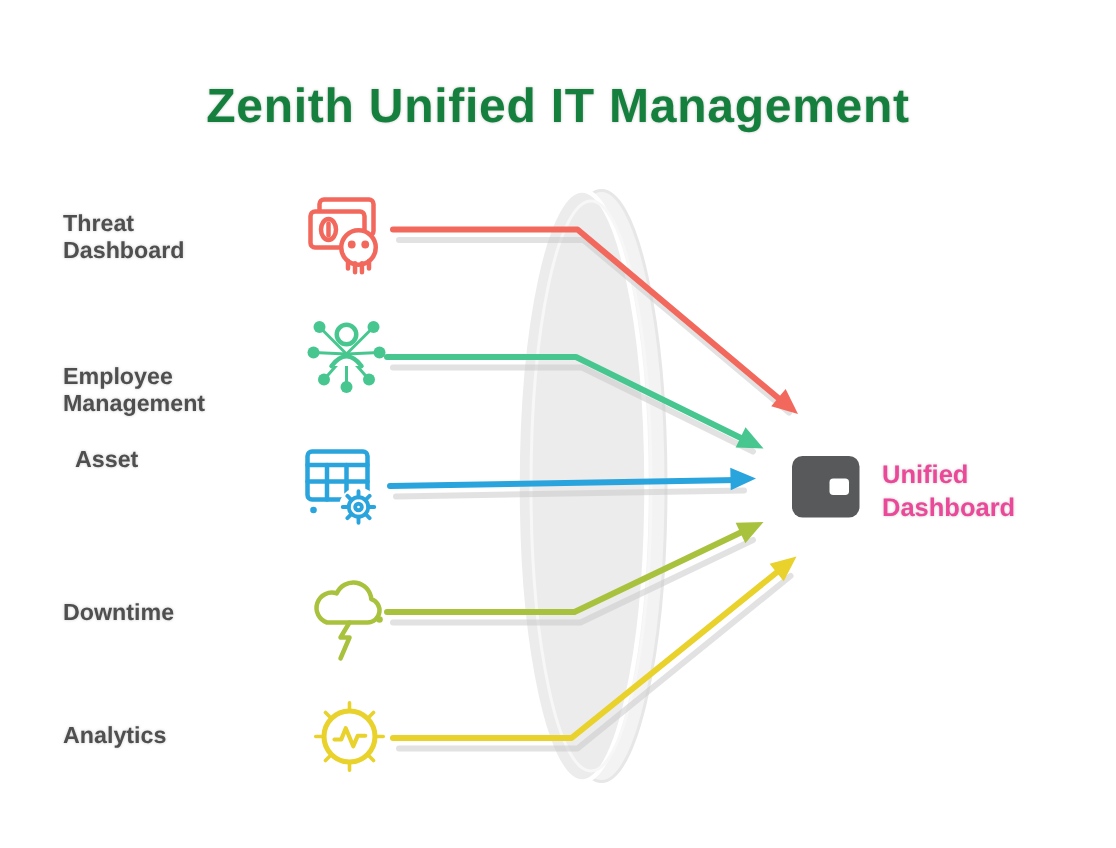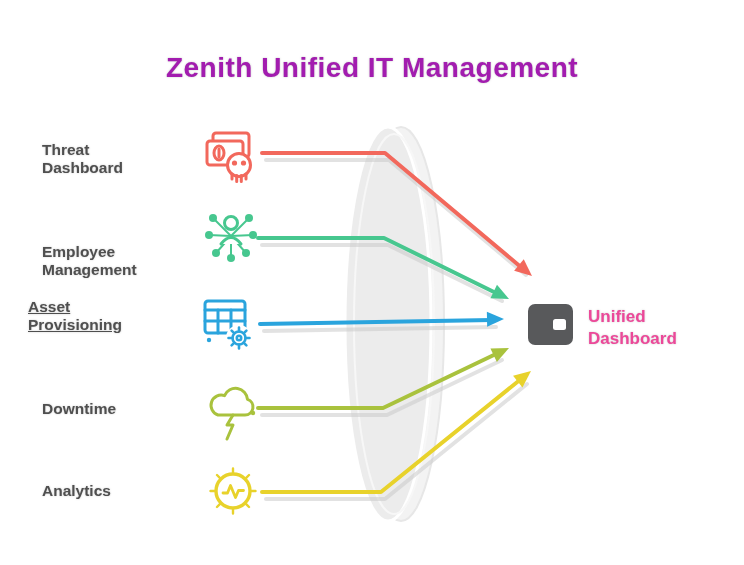--- a/index.html
+++ b/index.html
@@ -2,21 +2,21 @@
 <html style="--c0: #f2685c; --c1: #47c78f; --c2: #2aa4dd; --c3: #a9c23d; --c4: #e8d22b; --cout: #58595b;"><head>
 <meta charset="utf-8">
 <style>
   html,body{margin:0;padding:0;background:#fff;}
   .canvas{
     position:relative;width:744px;height:565px;background:#fff;overflow:hidden;
     font-family:"Liberation Sans",sans-serif;
   }
   .title{
     position:absolute;left:17px;top:52px;width:710px;text-align:center;
-    font-size:28px;font-weight:bold;color:#a21caf;letter-spacing:.5px;
+    font-size:32px;font-weight:bold;color:#15803d;letter-spacing:.5px;
     text-shadow:0 0 2px rgba(84,84,84,.35);
   }
   .overlay{position:absolute;left:0;top:0;z-index:0;}
   .row-label{
     position:absolute;width:156px;text-align:left;
     font-size:15.5px;font-weight:bold;color:#4f4f4f;line-height:1.18;
     text-shadow:0 0 2px rgba(79,79,79,.3);
   }
   .row-icon{position:absolute;z-index:2;}
   .out-group{position:absolute;z-index:2;}
@@ -107,23 +107,22 @@
     <circle class="f1" cx="47" cy="12" r="4" stroke="none"></circle>
     <circle class="f1" cx="7" cy="29" r="4" stroke="none"></circle>
     <circle class="f1" cx="51" cy="29" r="4" stroke="none"></circle>
     <circle class="f1" cx="14" cy="47" r="4" stroke="none"></circle>
     <circle class="f1" cx="44" cy="47" r="4" stroke="none"></circle>
     <circle class="f1" cx="29" cy="52" r="4" stroke="none"></circle>
     <circle cx="29" cy="17" r="6.5" fill="#fff"></circle>
     <path d="M19,38 q10,-13 20,0" fill="#fff"></path>
   </svg>
 
-  <div class="row-label" style="left:28px;top:298px;text-decoration:underline;">
+  <div class="row-label" style="left:50px;top:298px;">
     <div>Asset</div>
-    <div>Provisioning</div>
   </div>
   <svg class="row-icon ic s2" style="left:200px;top:294px;" width="58" height="62" viewBox="0 0 58 62">
     <rect x="5" y="7" width="40" height="32" rx="3"></rect>
     <line x1="5" y1="16" x2="45" y2="16"></line>
     <line x1="5" y1="27" x2="45" y2="27"></line>
     <line x1="18" y1="16" x2="18" y2="39"></line>
     <line x1="31" y1="16" x2="31" y2="39"></line>
     <circle cx="39" cy="44" r="13" fill="#fff" stroke="none"></circle>
     <g stroke-width="2.6">
       <path d="M39,33.5 v4 M39,50.5 v4 M28.5,44 h4 M45.5,44 h4 M31.6,36.6 l2.8,2.8 M43.6,48.6 l2.8,2.8 M46.4,36.6 l-2.8,2.8 M34.4,48.6 l-2.8,2.8"></path>

